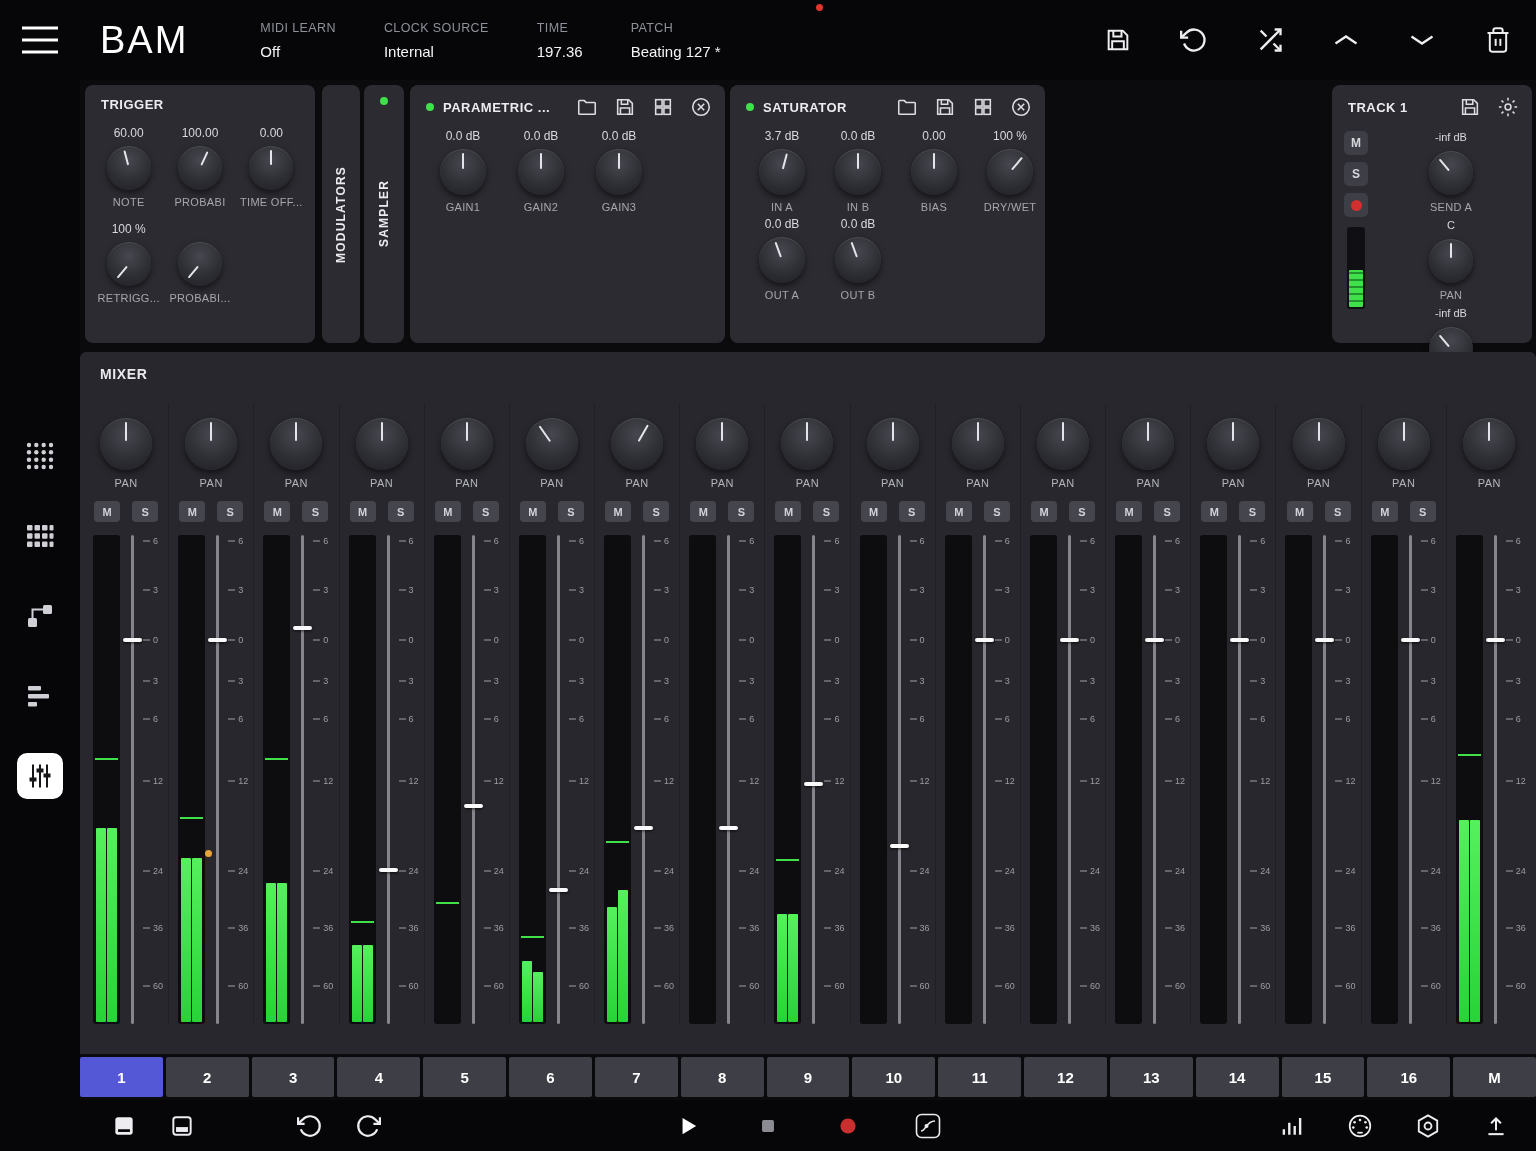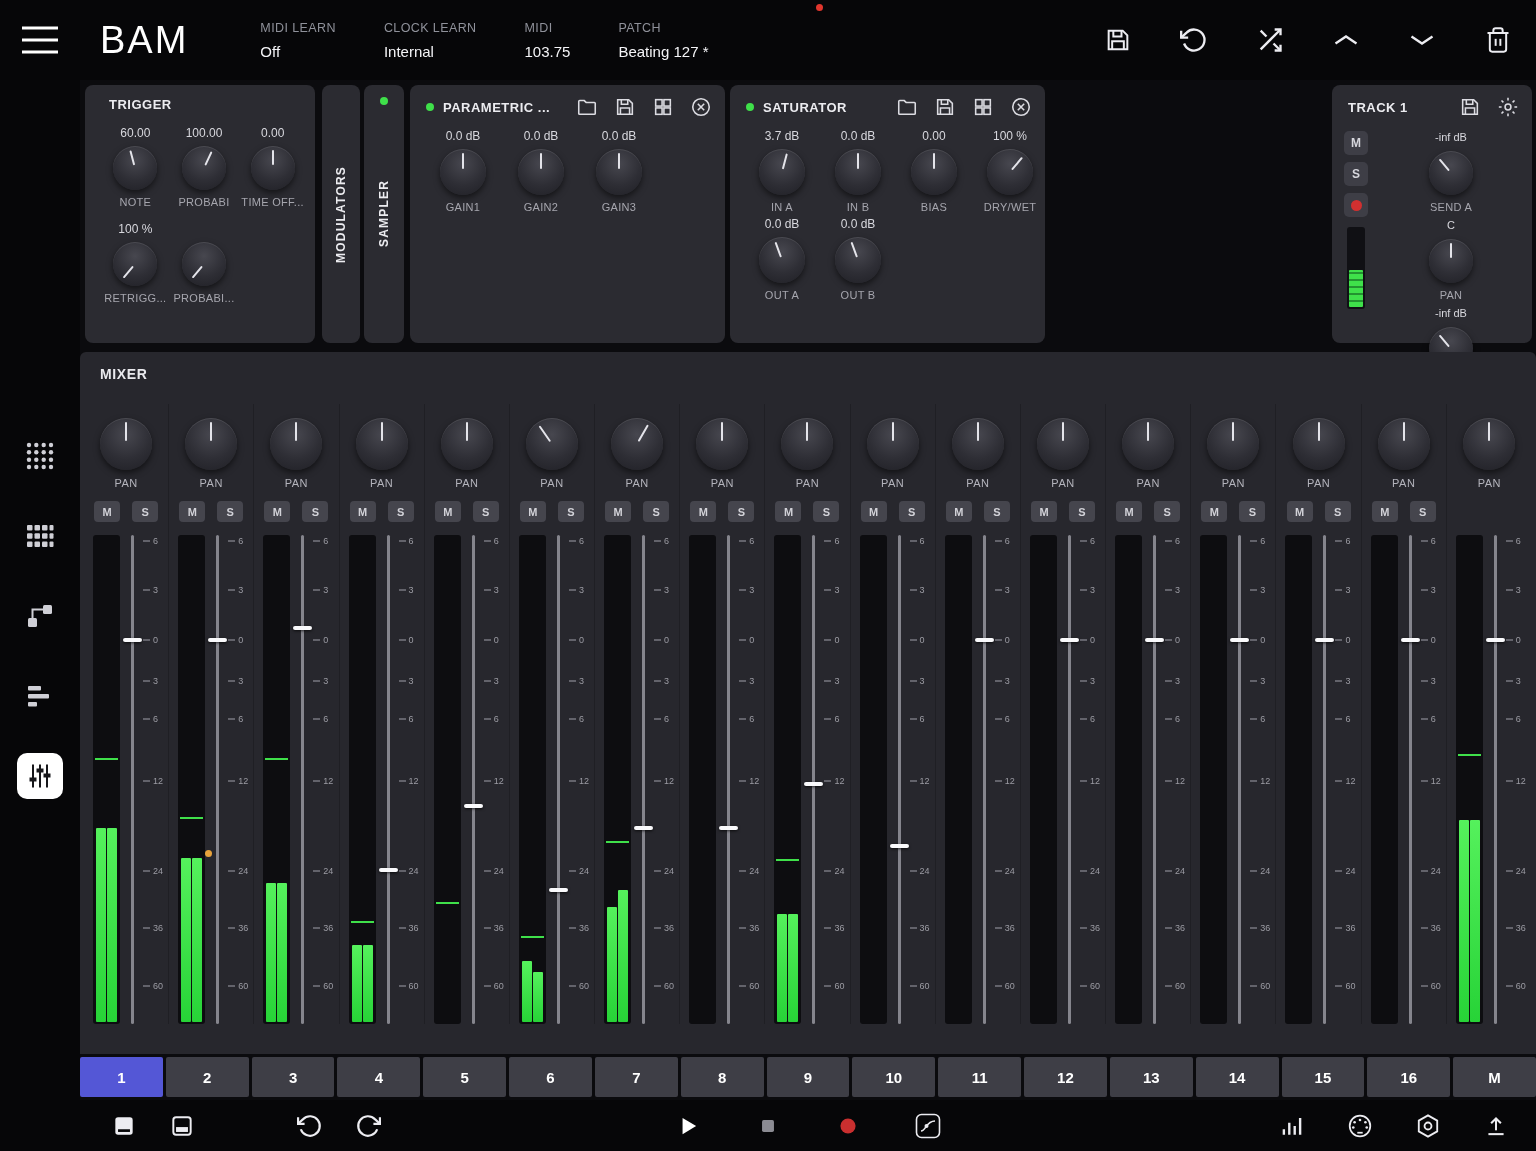--- a/index.html
+++ b/index.html
@@ -36,21 +36,21 @@
   .k52{width:52px;height:52px;}
   .knob .rot{position:absolute;inset:0;transform:rotate(var(--angle,0deg));}
   .knob .rot::before{content:"";position:absolute;left:50%;top:8%;width:2px;height:36%;margin-left:-1px;background:#e4e4ea;border-radius:2px;}
   .kgroup{display:flex;flex-direction:column;align-items:center;gap:6px;}
   .kgroup .kv{font-size:12px;color:#d8d8de;min-height:14px;white-space:nowrap;}
   .kgroup .kl{font-size:11px;color:#a6a6ae;letter-spacing:.3px;white-space:nowrap;max-width:76px;overflow:hidden;text-overflow:ellipsis;}
 
   
   .panel{position:absolute;background:#2b2b31;border-radius:8px;}
   .panel-title{font-size:13px;font-weight:bold;letter-spacing:.5px;color:#ececf0;}
-  #trigger{left:85px;top:85px;width:230px;height:258px;padding:12px 8px 0 16px;}
+  #trigger{left:85px;top:85px;width:230px;height:258px;padding:12px 8px 0 8px;}
   #trigger .panel-title{margin:0 0 14px 8px;}
   .tgrid{display:grid;grid-template-columns:repeat(3,1fr);row-gap:14px;}
 
   .vtab{position:absolute;background:#2b2b31;border-radius:8px;display:flex;align-items:center;justify-content:center;cursor:pointer;}
   #tab-modulators{left:322px;top:85px;width:38px;height:258px;}
   #tab-sampler{left:364px;top:85px;width:40px;height:258px;}
   .vtab span{writing-mode:vertical-rl;transform:rotate(180deg);font-size:12px;font-weight:bold;letter-spacing:1.2px;color:#ececf0;}
   .gdot{width:8px;height:8px;border-radius:50%;background:#3fe04a;}
   .vtab .gdot{position:absolute;top:12px;left:50%;margin-left:-4px;}
 
@@ -188,26 +188,26 @@
   </aside>
 
   <header class="topbar">
     <div class="logo">BAM</div>
     <div class="fields">
       <div class="field">
         <span class="flabel">MIDI LEARN</span>
         <span class="fvalue">Off</span>
       </div>
       <div class="field">
-        <span class="flabel">CLOCK LEARN</span>
+        <span class="flabel">CLOCK SOURCE</span>
         <span class="fvalue">Internal</span>
       </div>
       <div class="field">
-        <span class="flabel">MIDI</span>
-        <span class="fvalue">103.75</span>
+        <span class="flabel">TIME</span>
+        <span class="fvalue">197.36</span>
       </div>
       <div class="field">
         <span class="flabel">PATCH</span>
         <span class="fvalue">Beating 127 *</span>
       </div>
     </div>
     <div class="topbar-icons">
       <button class="tbtn">
         <svg viewBox="0 0 24 24" fill="none" stroke="currentColor" stroke-width="1.7">
             <path d="M4 4h12l4 4v12H4z"></path>

